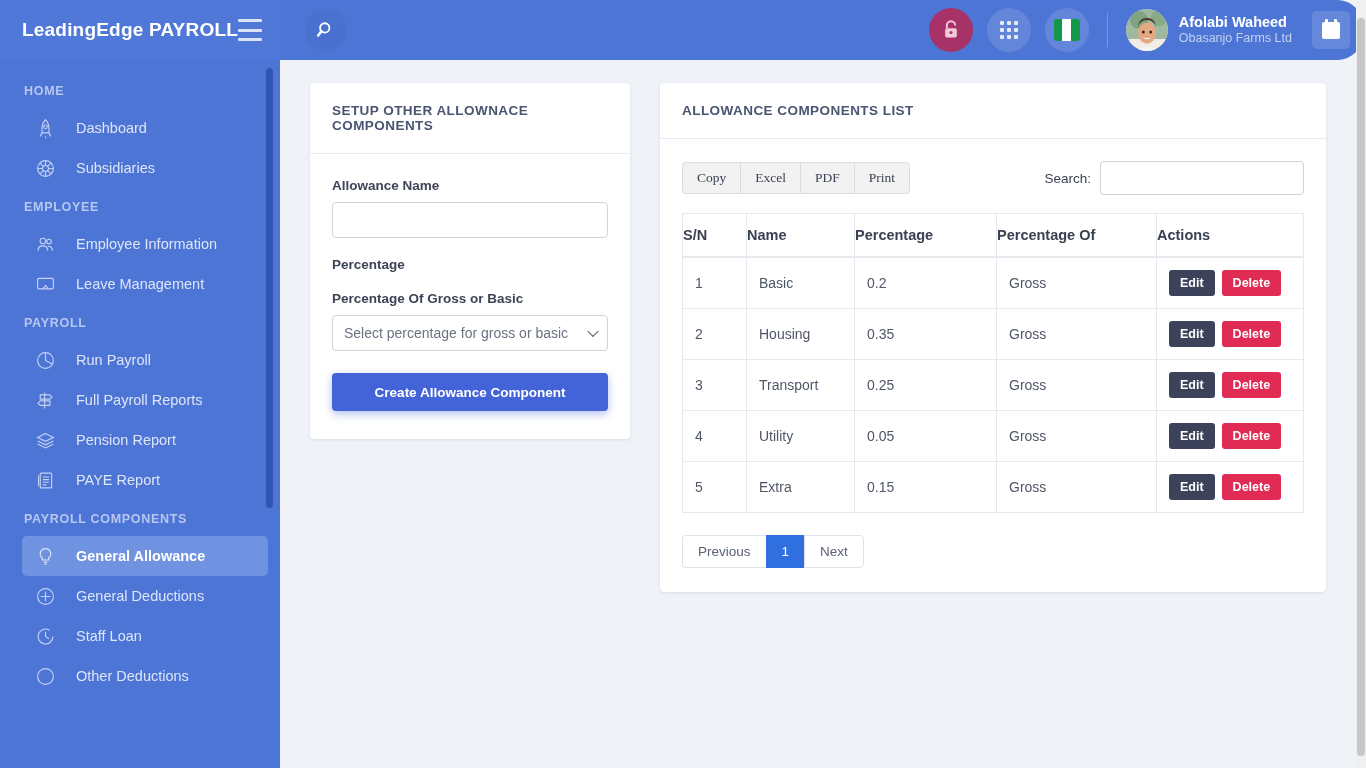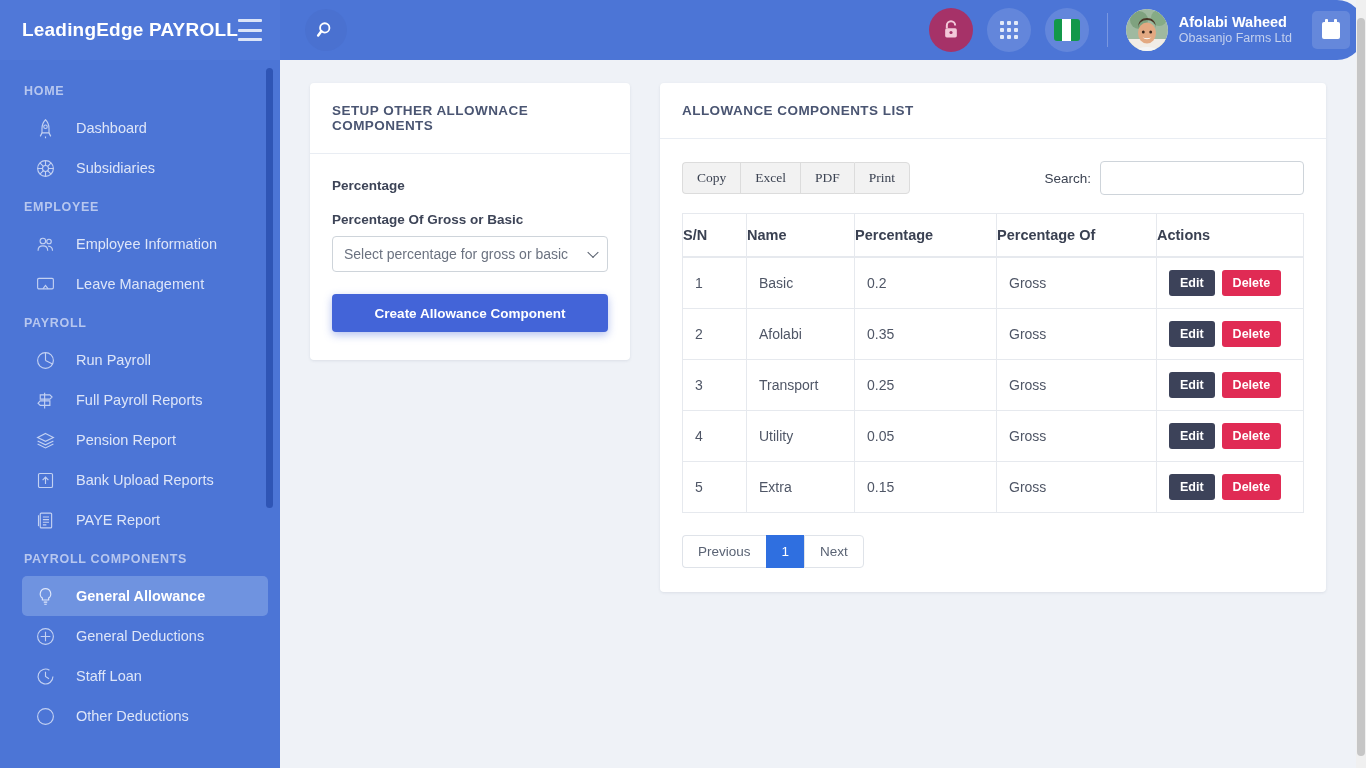--- a/index.html
+++ b/index.html
@@ -463,29 +463,20 @@
           <path d="M12 4 L21 8.5 12 13 3 8.5z"></path>
           <path d="M3 12.5 L12 17 21 12.5"></path>
           <path d="M3 16 L12 20.5 21 16"></path>
         </svg>
       </span>
       <span class="nav-label">Pension Report</span>
     </div>
     <div class="nav-item">
       <span class="nav-ico">
         <svg width="21" height="21" viewBox="0 0 24 24" fill="none" stroke="#c3d1f2" stroke-width="1.3">
-          <rect x="4" y="4" width="16" height="16" rx="1.5"></rect>
-          <path d="M12 16 V8.5 M8.7 11.5 L12 8 15.3 11.5"></path>
-        </svg>
-      </span>
-      <span class="nav-label">Bank Upload Reports</span>
-    </div>
-    <div class="nav-item">
-      <span class="nav-ico">
-        <svg width="21" height="21" viewBox="0 0 24 24" fill="none" stroke="#c3d1f2" stroke-width="1.3">
           <rect x="6" y="3.5" width="13" height="17" rx="1.2"></rect>
           <path d="M4 6 v12.5"></path>
           <path d="M9 8 h7 M9 11 h7 M9 14 h7 M9 17 h4"></path>
         </svg>
       </span>
       <span class="nav-label">PAYE Report</span>
     </div>
 
     <div class="nav-heading">PAYROLL COMPONENTS</div>
     <div class="nav-item active">
@@ -529,20 +520,24 @@
 </div>
 
 <div class="content">
 
   <div class="card form-card">
     <div class="card-head">
       <div class="card-title">SETUP OTHER ALLOWNACE COMPONENTS</div>
     </div>
     <div class="form-body">
 
+      <div class="field-group">
+        <label class="field-label">Allowance Name</label>
+        <input class="text-input" type="text" placeholder="" style="">
+      </div>
 
       <div class="field-group">
         <label class="field-label">Percentage</label>
       </div>
 
       <div class="field-group">
         <label class="field-label">Percentage Of Gross or Basic</label>
         <div class="select-wrap">
           <input class="select-input" readonly="" value="Select percentage for gross or basic" style="">
           <span class="chev"></span>
@@ -590,21 +585,21 @@
             <td>Gross</td>
             <td>
               <div class="act-btns">
                 <button class="edit-btn">Edit</button>
                 <button class="delete-btn">Delete</button>
               </div>
             </td>
           </tr>
           <tr>
             <td>2</td>
-            <td>Afolabi</td>
+            <td>Housing</td>
             <td>0.35</td>
             <td>Gross</td>
             <td>
               <div class="act-btns">
                 <button class="edit-btn">Edit</button>
                 <button class="delete-btn">Delete</button>
               </div>
             </td>
           </tr>
           <tr>

